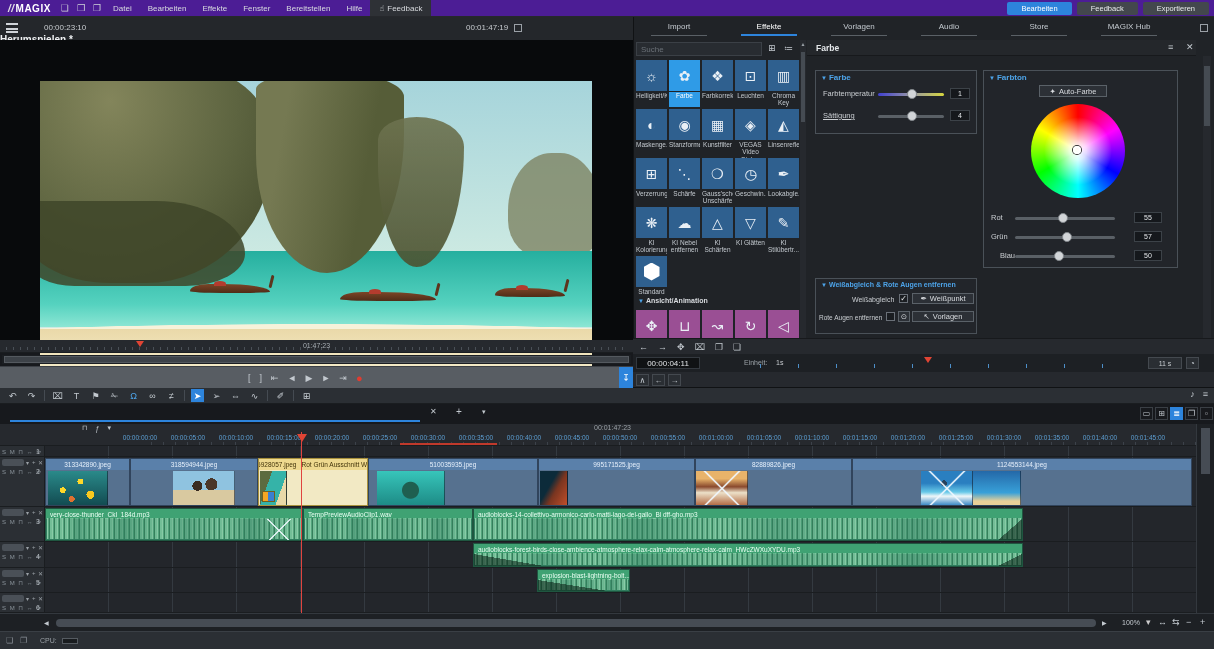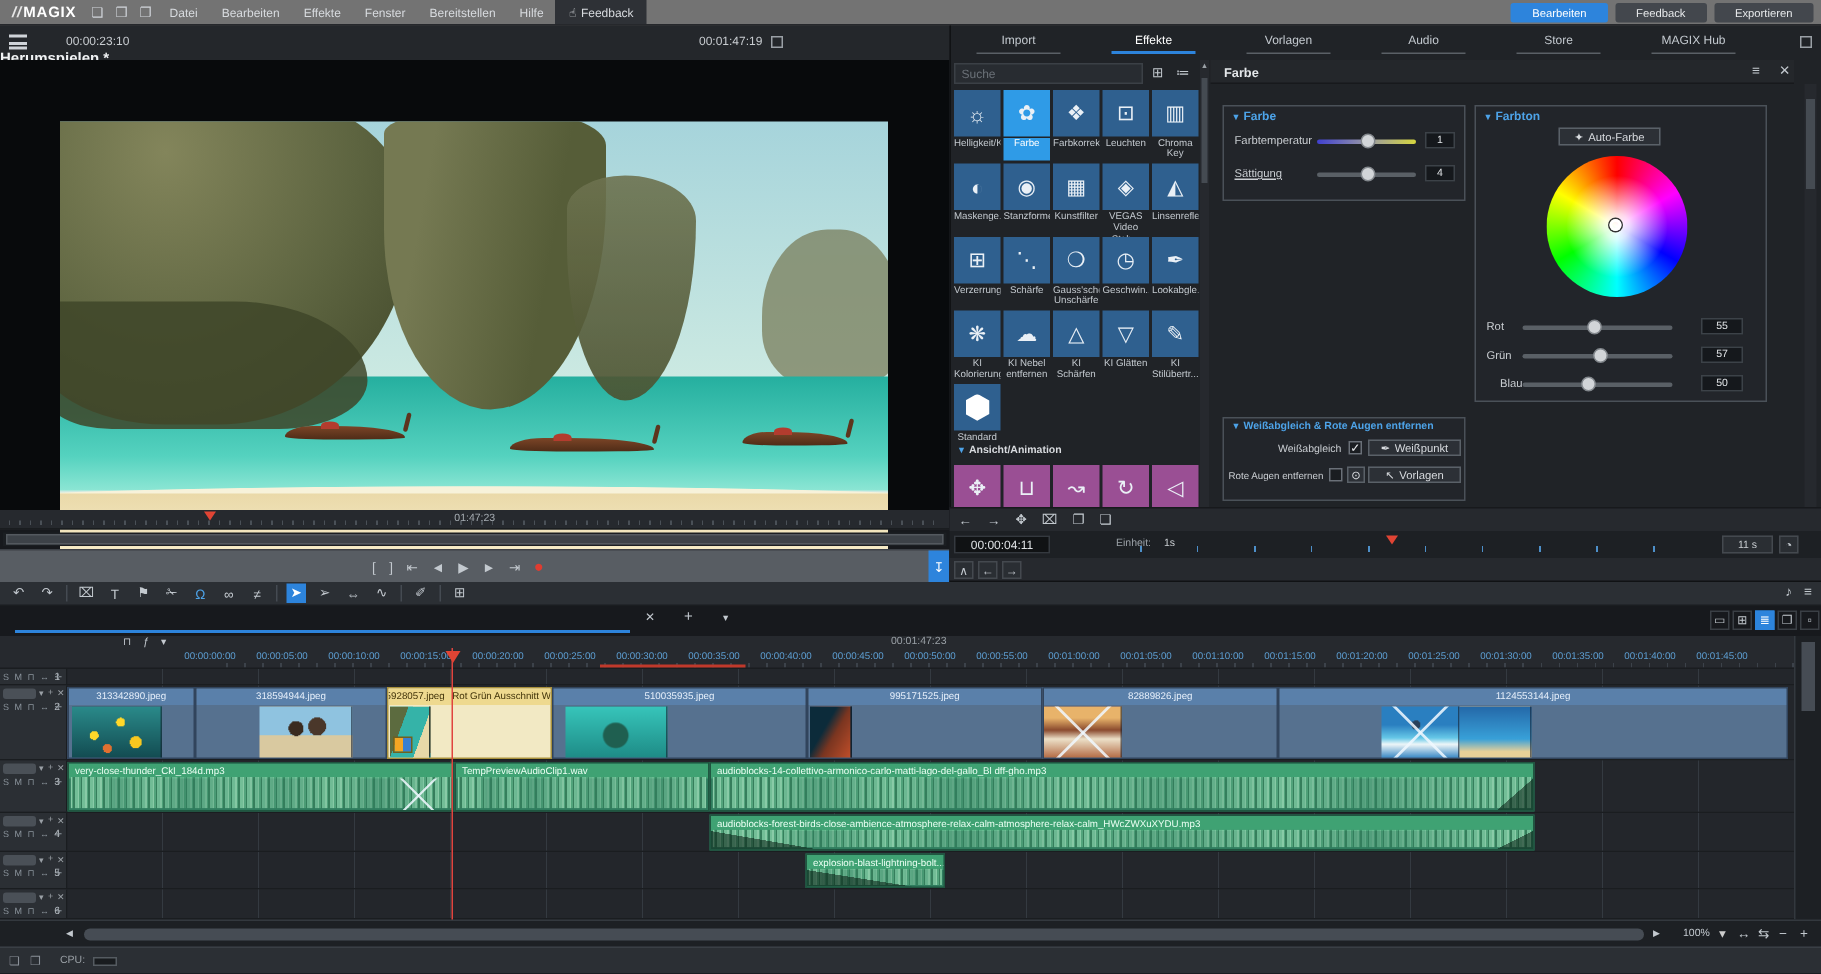--- a/index.html
+++ b/index.html
@@ -2,21 +2,21 @@
 <html><head>
 <meta charset="utf-8">
 <style>
 *{box-sizing:border-box;margin:0;padding:0}
 html,body{width:1214px;height:649px;overflow:hidden;background:#17191d;
   font-family:"Liberation Sans","DejaVu Sans",sans-serif;color:#ccc;position:relative}
 .ab{position:absolute}
 .ic{display:flex;align-items:center;justify-content:center;color:#c3c9cf;cursor:default}
 .sep{width:1px;background:#454b52}
 
-#menubar{left:0;top:0;width:1214px;height:17px;background:#737373;border-bottom:1px solid #26282c;
+#menubar{left:0;top:0;width:1214px;height:17px;background:#4c1d95;border-bottom:1px solid #26282c;
   display:flex;align-items:center;font-size:8px;color:#d8dbdf}
 #logo{font-weight:bold;font-size:10px;color:#fff;padding:0 6px 0 8px;letter-spacing:.5px}
 #logo i{font-style:italic;color:#e8e8e8;margin-right:1px}
 .fic{font-size:9px;padding:0 4px;color:#cfd3d8}
 .mi{padding:0 8px;height:100%;display:flex;align-items:center}
 #feedback{background:#2e3136;height:100%;display:flex;align-items:center;gap:3px;padding:0 9px}
 .spacer{flex:1}
 .winbtn{height:13px;border-radius:2px;background:#43474d;color:#e8eaec;display:flex;align-items:center;
   justify-content:center;font-size:7.5px;margin-right:5px;padding:0 14px}
 .winbtn.act{background:#2d84dc;color:#fff}

